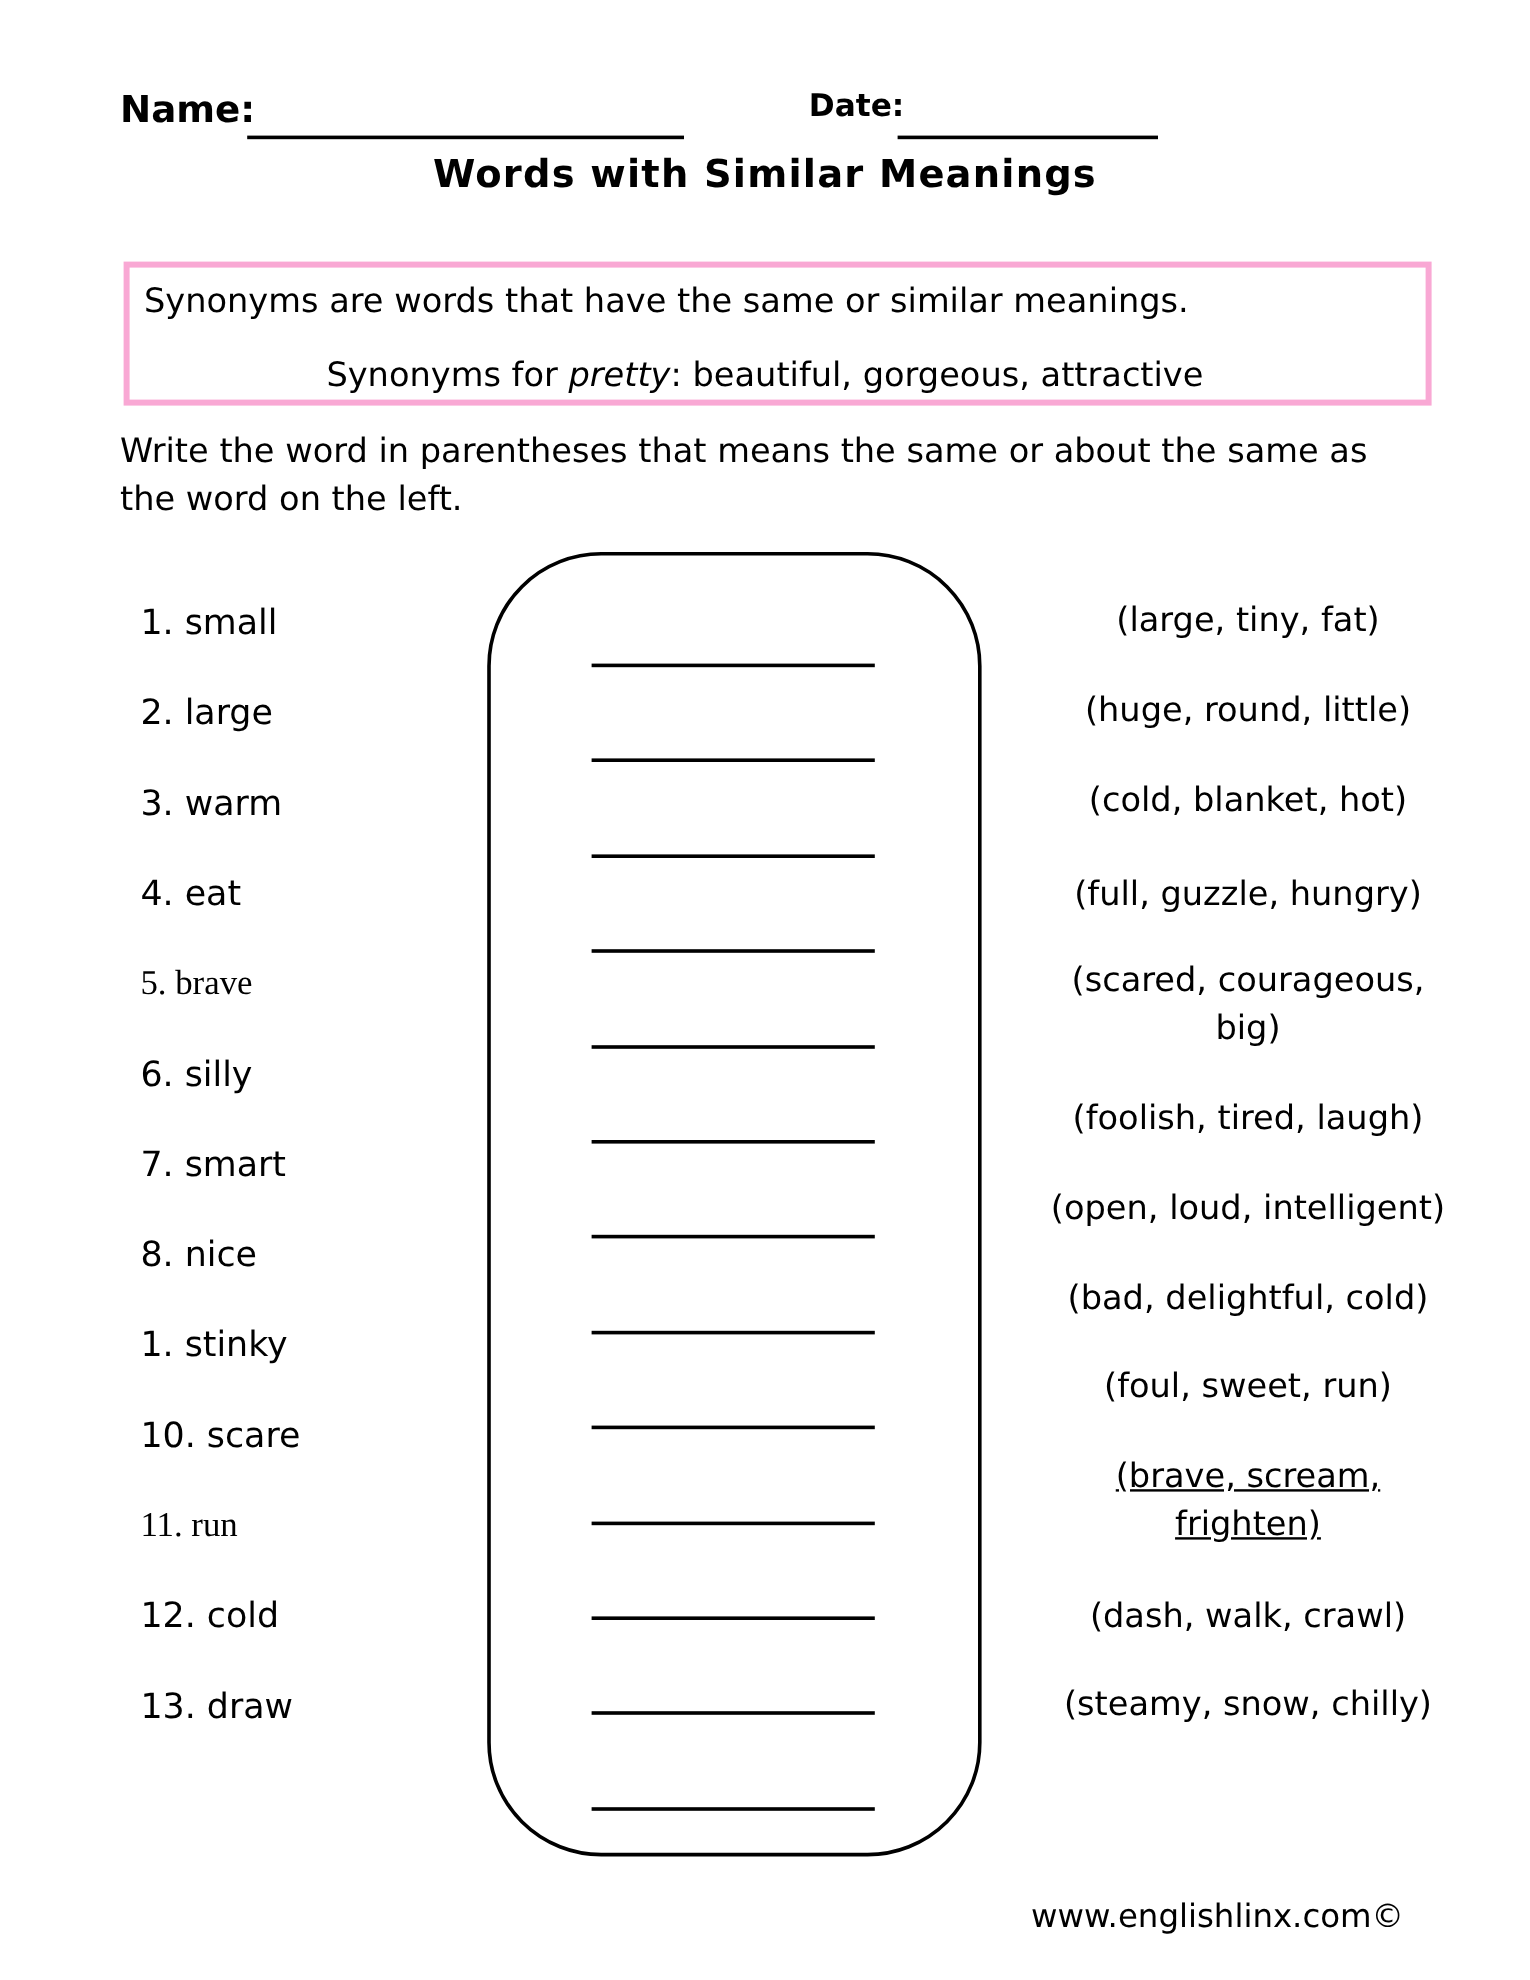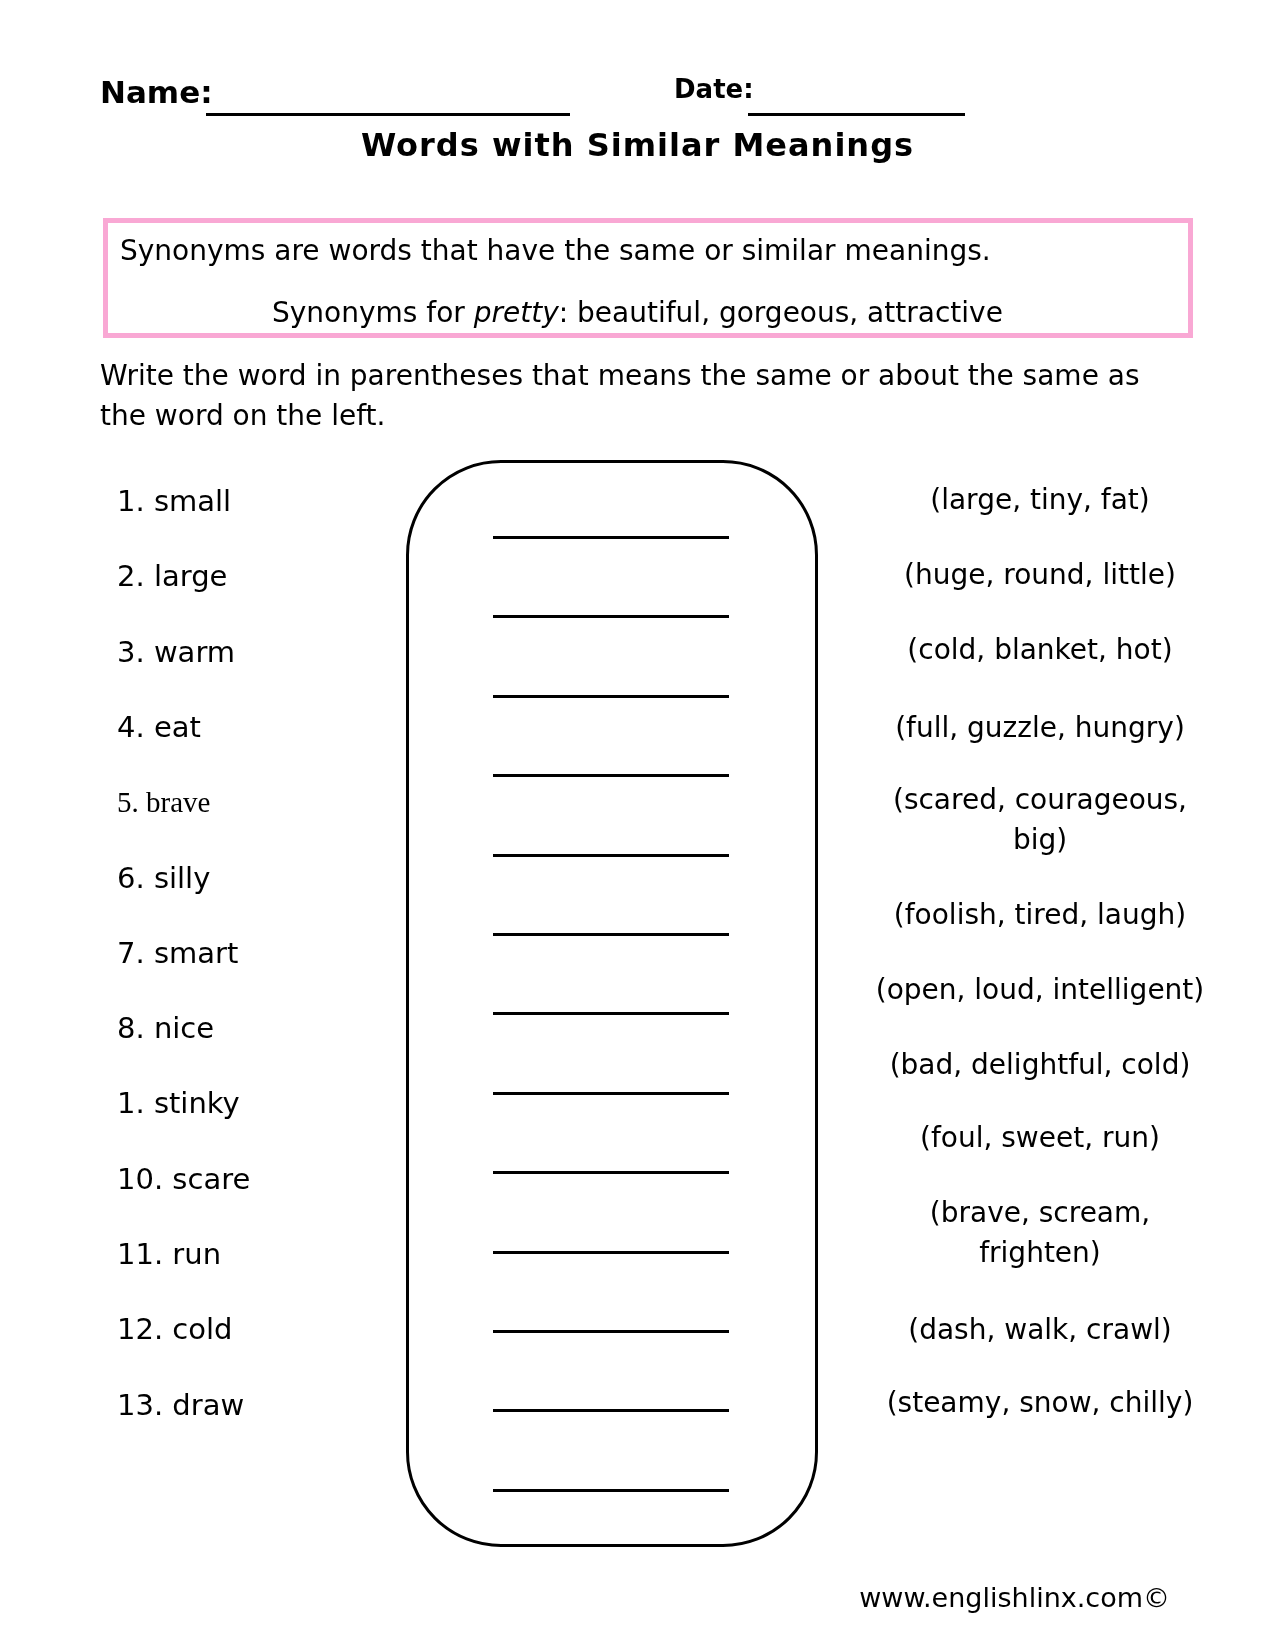--- a/index.html
+++ b/index.html
@@ -62,21 +62,21 @@
 
   
   .answer-pill {
     position: absolute; left: 406px; top: 460px;
     width: 412px; height: 1087px;
     border: 3px solid #000;
     border-radius: 95px;
     background: transparent;
   }
   .words-column, .blanks-layer, .options-column {
-    position: absolute; left: 0; top: 0; width: 1275px; height: 1300px;
+    position: absolute; left: 0; top: 17px; width: 1275px; height: 1300px;
     pointer-events: none;
   }
   .word {
     position: absolute; left: 117px;
     font-size: 29px; line-height: 36px;
     white-space: nowrap;
   }
   .blank {
     position: absolute; left: 493px;
     width: 236px; height: 3px;
@@ -120,21 +120,21 @@
       <div class="word" style="top: 483px;">1. small</div>
       <div class="word" style="top: 558px;">2. large</div>
       <div class="word" style="top: 634px;">3. warm</div>
       <div class="word" style="top: 709px;">4. eat</div>
       <div class="word" style="top: 784px; font-family: Liberation Serif, serif;">5. brave</div>
       <div class="word" style="top: 860px;">6. silly</div>
       <div class="word" style="top: 935px;">7. smart</div>
       <div class="word" style="top: 1010px;">8. nice</div>
       <div class="word" style="top: 1085px;">1. stinky</div>
       <div class="word" style="top: 1161px;">10. scare</div>
-      <div class="word" style="top: 1236px;">11. run</div>
+      <div class="word" style="top: 1236px; font-family: Liberation Serif, serif;">11. run</div>
       <div class="word" style="top: 1311px;">12. cold</div>
       <div class="word" style="top: 1387px;">13. draw</div>
     </div>
   <div class="blanks-layer">
       <div class="blank" style="top: 536px;"></div>
       <div class="blank" style="top: 615px;"></div>
       <div class="blank" style="top: 695px;"></div>
       <div class="blank" style="top: 774px;"></div>
       <div class="blank" style="top: 854px;"></div>
       <div class="blank" style="top: 933px;"></div>
@@ -150,21 +150,21 @@
       <div class="option" style="top: 480px;">(large, tiny, fat)</div>
       <div class="option" style="top: 555px;">(huge, round, little)</div>
       <div class="option" style="top: 630px;">(cold, blanket, hot)</div>
       <div class="option" style="top: 708px;">(full, guzzle, hungry)</div>
       <div class="option" style="top: 780px;">(scared, courageous,
 big)</div>
       <div class="option" style="top: 895px;">(foolish, tired, laugh)</div>
       <div class="option" style="top: 970px;">(open, loud, intelligent)</div>
       <div class="option" style="top: 1045px;">(bad, delightful, cold)</div>
       <div class="option" style="top: 1118px;">(foul, sweet, run)</div>
-      <div class="option" style="top: 1193px;">(brave, scream,
+      <div class="option" style="top: 1193px; text-decoration: underline;">(brave, scream,
 frighten)</div>
       <div class="option" style="top: 1310px;">(dash, walk, crawl)</div>
       <div class="option" style="top: 1383px; text-align: center;">(steamy, snow, chilly)</div>
     </div>
 
   <div class="footer-credit">www.englishlinx.com©</div>
 
 </div>
 
 </body></html>

